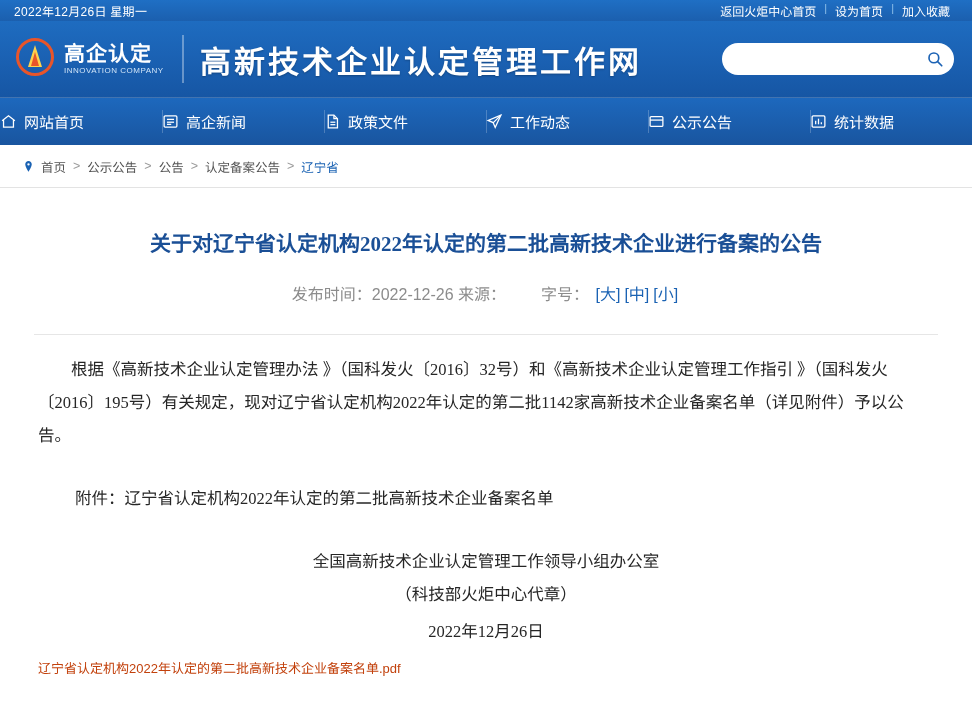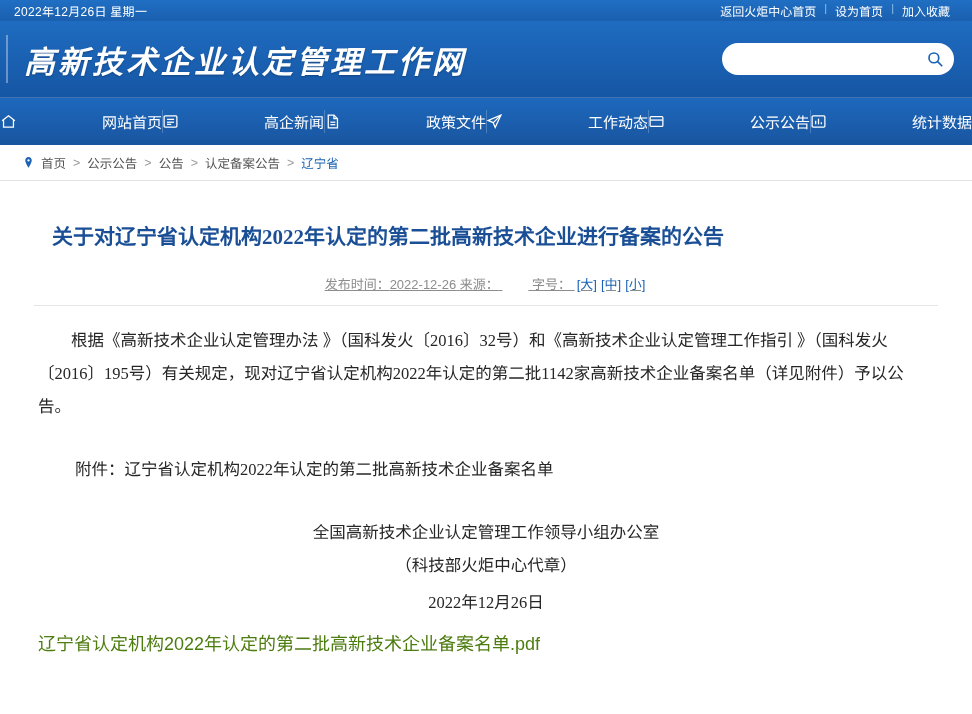--- a/index.html
+++ b/index.html
@@ -114,21 +114,20 @@
     margin: 0 16px 0 6px;
   }
   .site-title {
     font-family: "Liberation Serif", "DejaVu Serif", serif;
     font-size: 31px;
     font-weight: bold;
     color: #ffffff;
     letter-spacing: 3px;
     text-shadow: 0 1px 2px rgba(0,0,0,0.25);
     white-space: nowrap;
-    font-style: italic;
   }
   .search-box {
     position: absolute;
     right: 18px;
     top: 22px;
     width: 232px;
     height: 32px;
     background: #ffffff;
     border-radius: 16px;
     display: flex;
@@ -157,42 +156,42 @@
     background: linear-gradient(to bottom, #1d68bd, #19559f);
     border-top: 1px solid rgba(255,255,255,0.18);
     display: flex;
     align-items: stretch;
     box-sizing: border-box;
   }
   .nav-item {
     flex: 1;
     display: flex;
     align-items: center;
-    justify-content: space-between;
+    justify-content: flex-start;
     gap: 7px;
     color: #ffffff;
     font-size: 15px;
     text-decoration: none;
     position: relative;
     cursor: pointer;
   }
   .nav-item + .nav-item::before {
     content: "";
     position: absolute;
     left: 0;
     top: 12px;
     bottom: 12px;
     width: 1px;
     background: rgba(255,255,255,0.22);
   }
   .nav-item svg { display:block; }
 
   
   .crumb-strip {
-    height: 36px;
+    height: 43px;
     background: #ffffff;
     border-bottom: 1px solid #e3e3e3;
     display: flex;
     align-items: center;
     padding-left: 22px;
     font-size: 12.5px;
     color: #555;
     box-sizing: border-box;
   }
   .crumb-strip .pin {
@@ -211,35 +210,35 @@
   .crumb-strip .current {
     color: #1a62b3;
   }
 
   
   .article {
     padding: 0 32px;
     box-sizing: border-box;
   }
   .art-title {
+    text-align: center;
     font-family: "Liberation Serif", "DejaVu Serif", serif;
     font-size: 21px;
     font-weight: bold;
     color: #1a4f96;
     padding: 42px 20px 0 20px;
     line-height: 1.4;
   }
   .art-meta {
     text-align: center;
-    font-size: 13px;
+    font-size: 16px;
     color: #8c8c8c;
-    padding: 22px 0 12px 0;
+    padding: 22px 0 29px 0;
     border-bottom: 1px solid #e6e6e6;
     margin: 0 2px;
-    text-decoration: underline;
   }
   .art-meta .gap { display:inline-block; width: 26px; }
   .art-meta .sizes a {
     color: #1a62b3;
     text-decoration: none;
     margin: 0 2px;
   }
   .art-body {
     font-family: "Liberation Serif", "DejaVu Serif", serif;
     font-size: 16.5px;
@@ -250,42 +249,53 @@
   .p-indent { text-indent: 2em; }
   .p-plain { text-indent: 0; }
   .spacer-26 { height: 26px; }
   .attach-line {
     text-indent: 2em;
   }
   .sign { text-align: center; }
   .pub-note { text-indent: 2em; }
   .attachment {
     font-family: "Liberation Sans", sans-serif;
-    font-size: 18px;
-    color: #4d7c0f;
+    font-size: 13px;
+    color: #c2410c;
     padding: 6px 6px 0 6px;
     text-decoration: none;
     display: block;
   }
 </style>
 </head>
 <body>
 
 <div class="topbar">
   <div class="date">2022年12月26日 星期一</div>
   <div class="links">
     <a href="#">返回火炬中心首页</a>
     <span class="sep">|</span>
     <a href="#">设为首页</a>
     <span class="sep">|</span>
     <a href="#">加入收藏</a>
   </div>
 </div>
 
 <div class="masthead">
+  <div class="logo-wrap">
+    <div class="logo-mark">
+      <div class="ring"></div>
+      <div class="flame"></div>
+      <div class="flame2"></div>
+    </div>
+    <div class="logo-text">
+      <div class="cn">高企认定</div>
+      <div class="en">INNOVATION COMPANY</div>
+    </div>
+  </div>
   <div class="divider-v"></div>
   <div class="site-title">高新技术企业认定管理工作网</div>
 
   <div class="search-box">
     <input type="text" placeholder="" style="">
     <svg class="search-icon" viewBox="0 0 24 24" fill="none" stroke="#1b62b4" stroke-width="2.2">
       <circle cx="10.5" cy="10.5" r="6.5"></circle>
       <line x1="15.5" y1="15.5" x2="21" y2="21" stroke-linecap="round"></line>
     </svg>
   </div>

